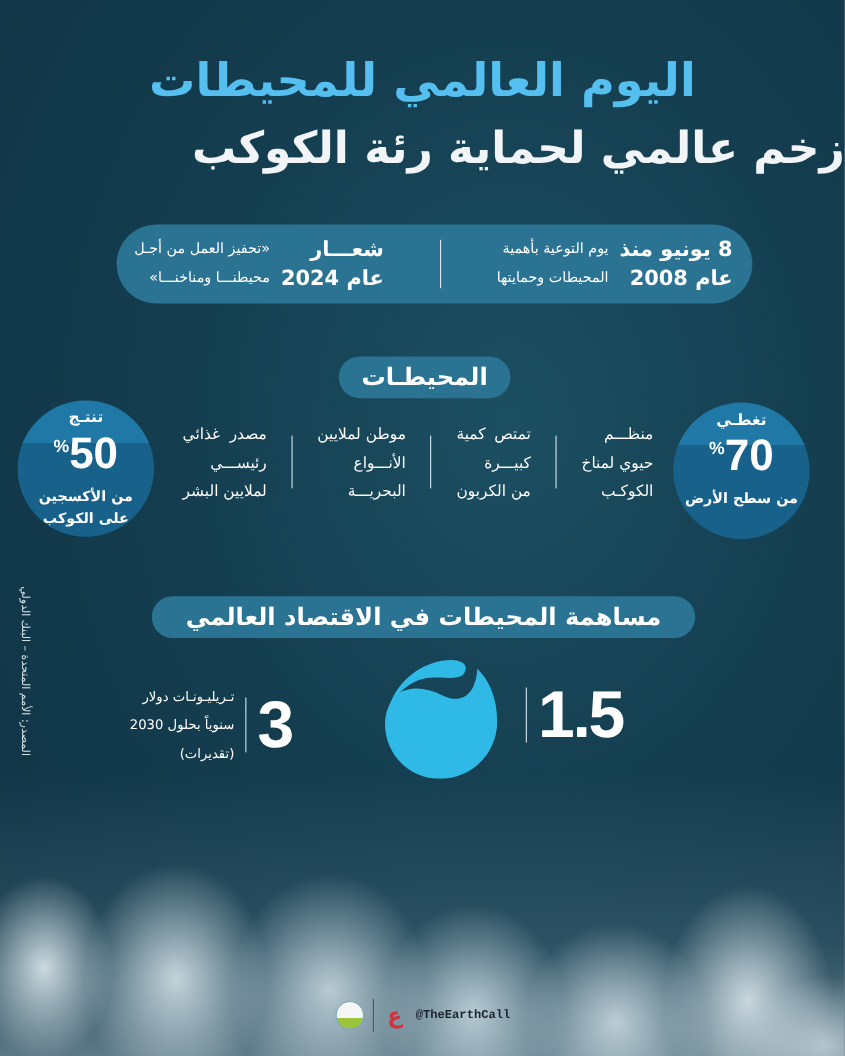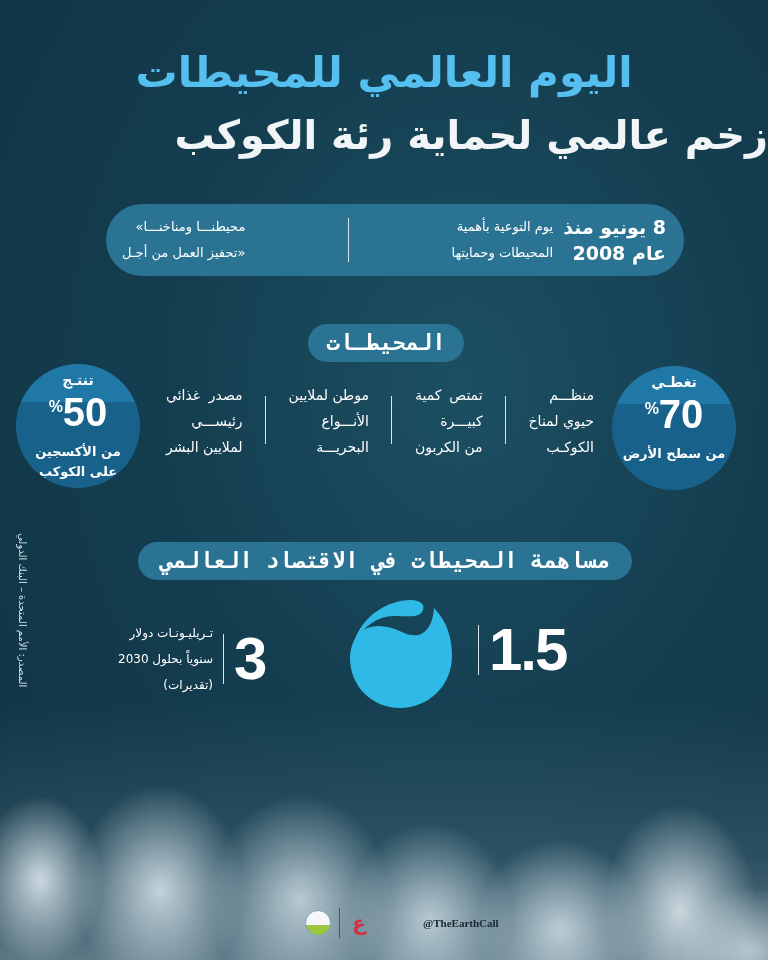--- a/index.html
+++ b/index.html
@@ -43,21 +43,21 @@
   }
   .info-block { display:flex; align-items:center; gap:10px; }
   .info-strong { font-size:19px; font-weight:bold; line-height:26px; text-align:right; white-space:nowrap; }
   .info-small { font-size:13px; line-height:26px; text-align:right; white-space:nowrap; }
   .vsep { width:1px; height:44px; background:#d7e6ee; }
 
   
   .section-pill {
     position:absolute; background:#2a7393; border-radius:22px; height:38px;
     display:flex; align-items:center; justify-content:center;
-    font-weight:bold; font-size:22px;font-family:Liberation Mono, monospace;
+    font-weight:bold; font-size:22px;
   }
   .oceans-pill { left:308px; top:324px; width:156px; }
   .econ-pill { left:138px; top:542px; width:494px; }
 
   
   .circle {
     position:absolute; width:124px; height:124px; border-radius:50%;
     overflow:hidden; text-align:center;
     background: linear-gradient(to bottom, #1f78a6 0%, #1f78a6 31%, #17618a 31%, #17618a 100%);
   }
@@ -93,21 +93,21 @@
   }
 
   
   .footer { position:absolute; left:305px; top:908px; display:flex; align-items:center; gap:8px; }
   .logo-earth {
     width:26px; height:26px; border-radius:50%; background:linear-gradient(to bottom,#f4f6f8 60%,#9cc53c 60%);
     border:1px solid #7aa9c0; box-sizing:border-box;
   }
   .logo-sep { width:1px; height:30px; background:#555; }
   .logo-ain { width:22px; height:26px; display:flex; align-items:center; justify-content:center; color:#d6303e; font-size:20px; font-weight:bold; }
-  .handle { font-family:Liberation Serif, serif; font-weight:bold; font-size:11px; color:#1b2530;margin-left:45px; }
+  .handle { font-family:Liberation Mono, monospace; font-weight:bold; font-size:11px; color:#1b2530; }
 </style>
 </head>
 <body>
 
 <div class="page">
   <div class="foam"></div>
 
   <div class="title1 rtl">اليوم العالمي للمحيطات</div>
   <div class="title2 rtl">زخم عالمي لحماية رئة الكوكب</div>
 
@@ -118,22 +118,26 @@
         <div class="info-strong">عام 2008</div>
       </div>
       <div>
         <div class="info-small">يوم التوعية بأهمية</div>
         <div class="info-small">المحيطات وحمايتها</div>
       </div>
     </div>
     <div class="vsep"></div>
     <div class="info-block">
       <div>
+        <div class="info-strong">شعـــار</div>
+        <div class="info-strong">عام 2024</div>
+      </div>
+      <div>
+        <div class="info-small">«تحفيز العمل من أجـل</div>
         <div class="info-small">محيطنـــا ومناخنـــا»</div>
-        <div class="info-small">«تحفيز العمل من أجـل</div>
       </div>
     </div>
   </div>
 
   <div class="section-pill oceans-pill rtl">المحيطـات</div>
 
   <div class="circle right rtl">
     <div class="c-top">تغطـي</div>
     <div class="c-num" dir="ltr"><span class="pct">%</span><span>70</span></div>
     <div class="c-bottom">من سطح الأرض</div>

